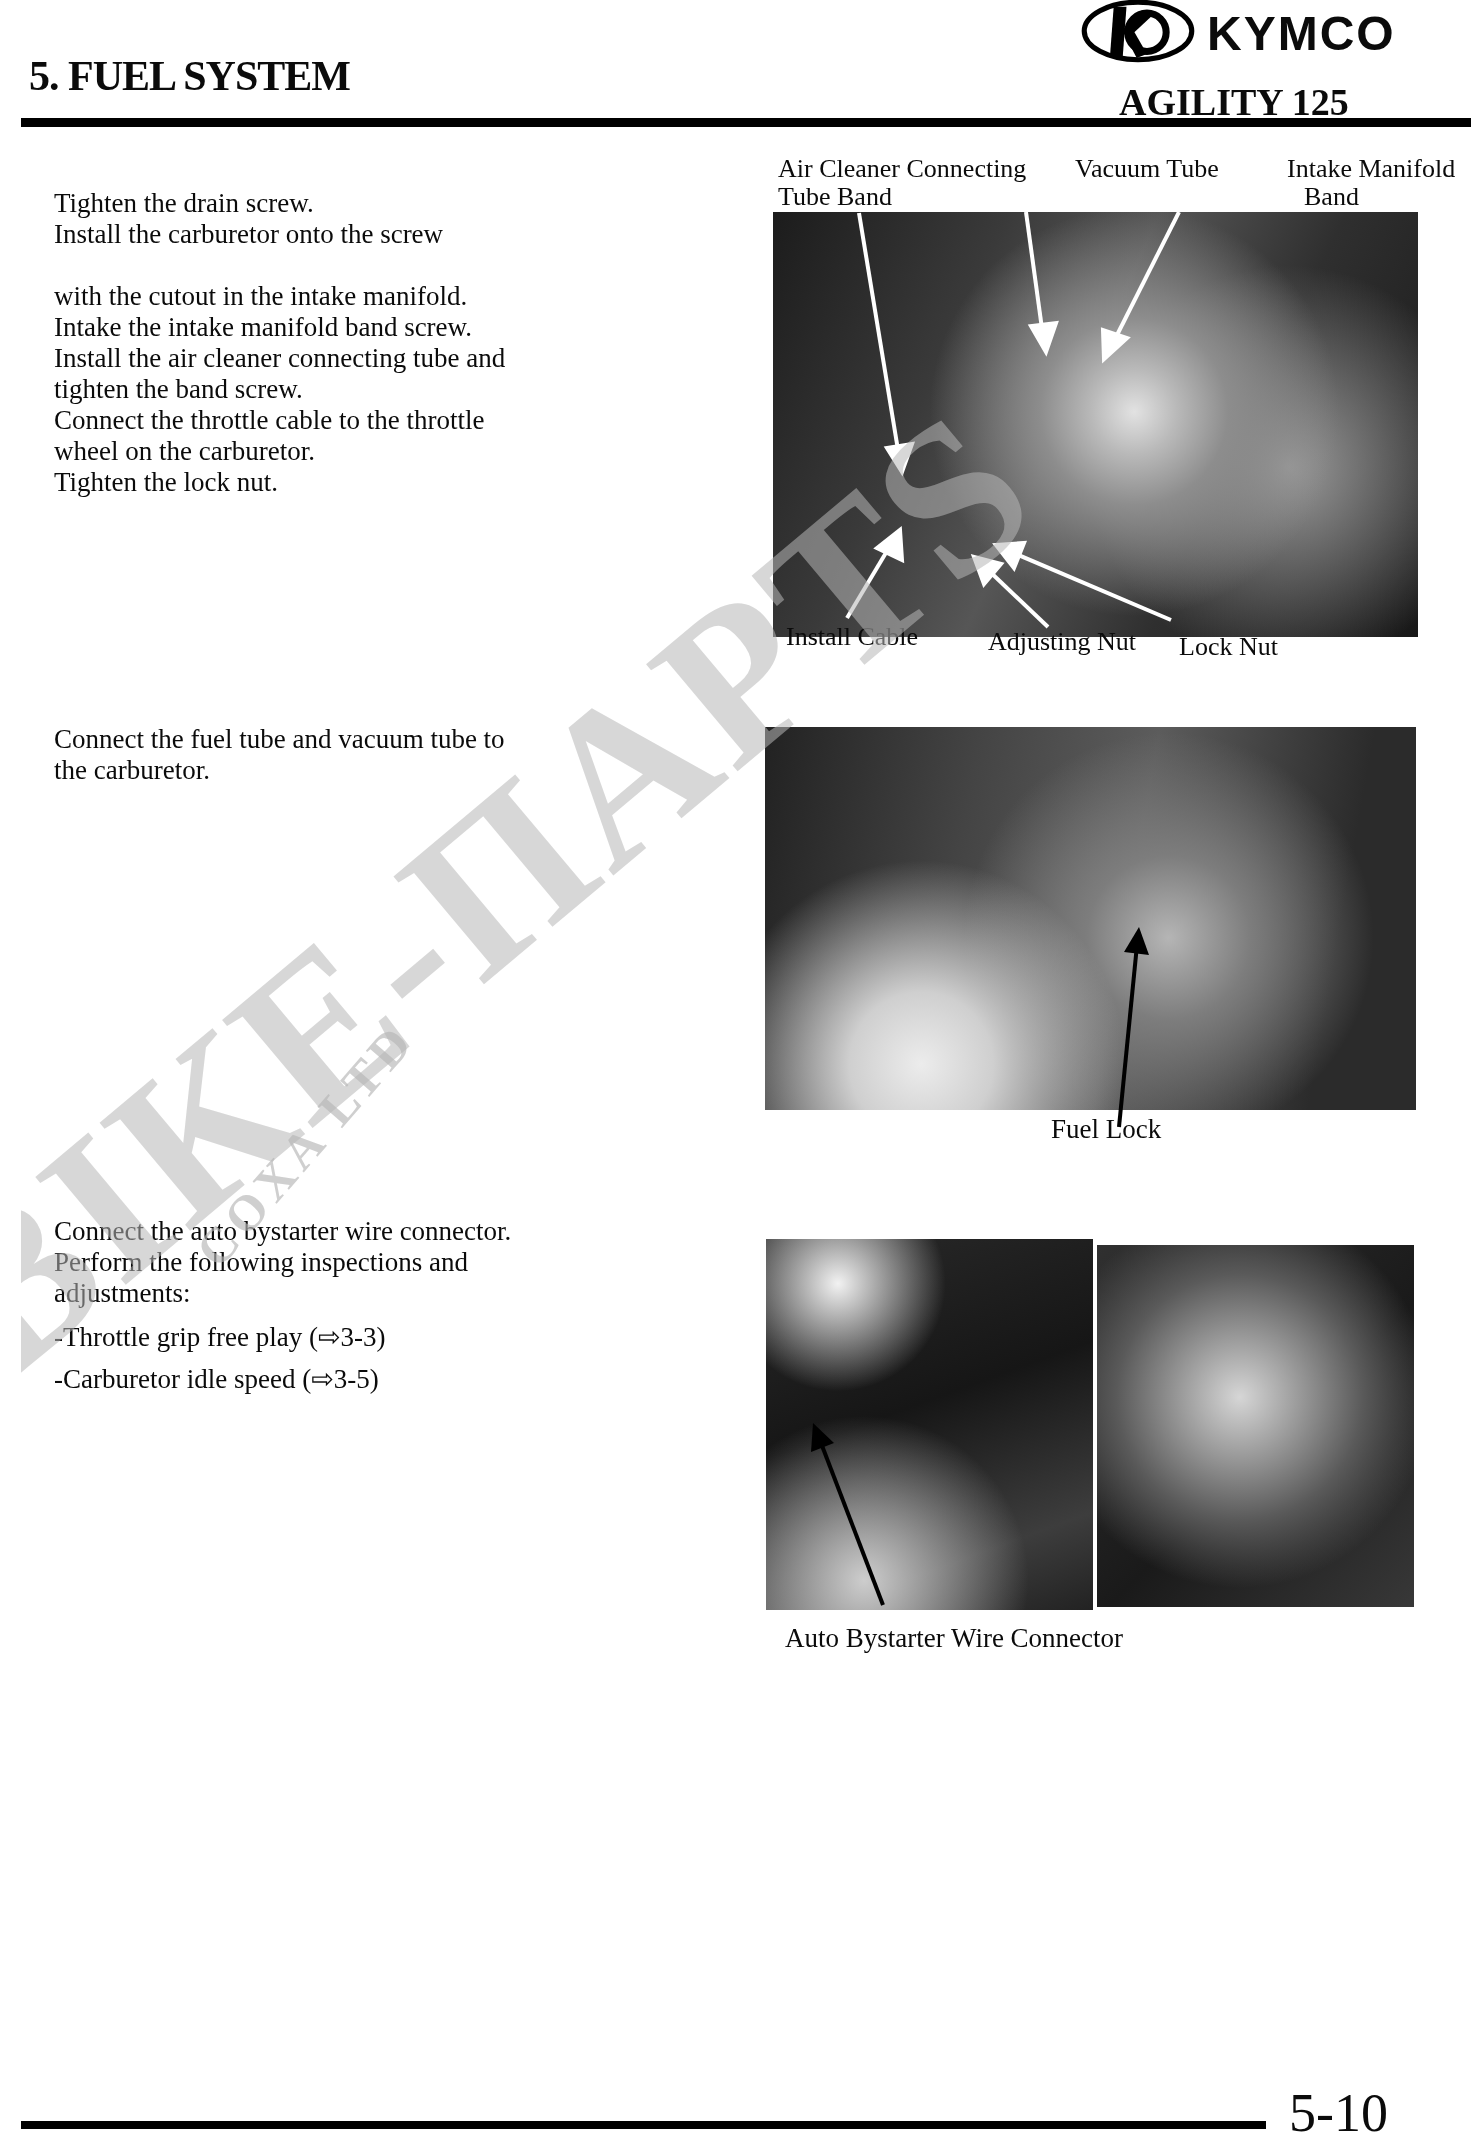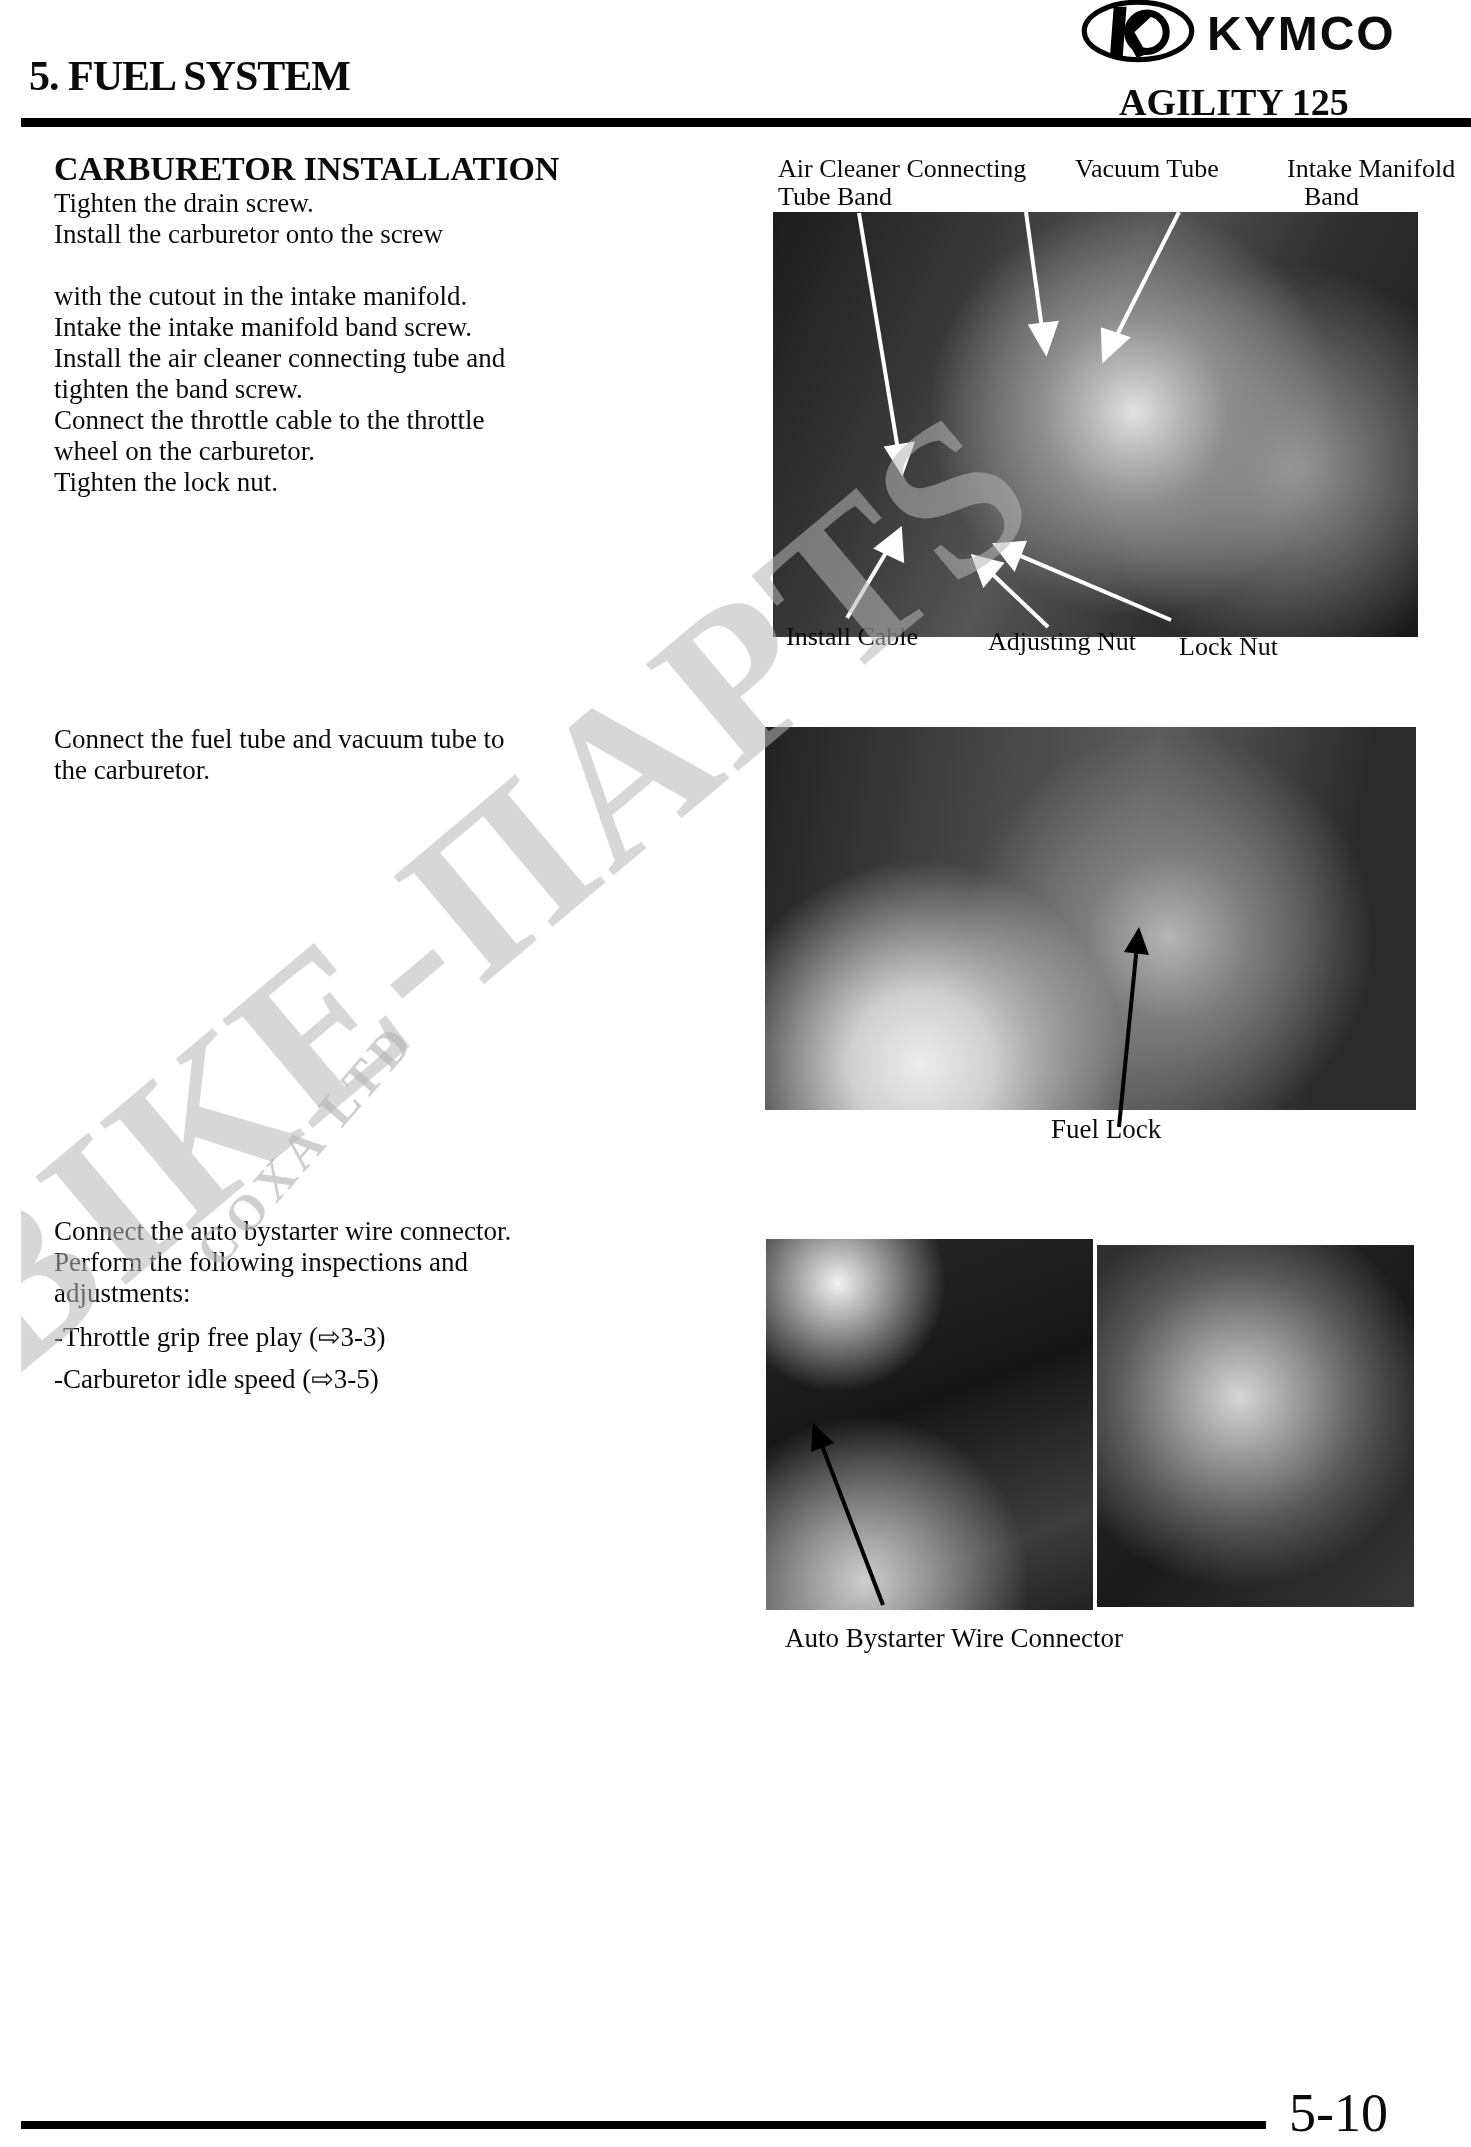--- a/index.html
+++ b/index.html
@@ -65,21 +65,20 @@
         <polygon points="66,48 96,18 112,26 78,58" fill="#000"></polygon>
         <polygon points="66,50 80,44 104,86 88,92" fill="#000"></polygon>
       </svg>
     </span>
     <span class="brand-text">KYMCO</span>
   </div>
   <div class="abs section-title">5. FUEL SYSTEM</div>
   <div class="abs model-title">AGILITY 125</div>
   <div class="abs header-rule"></div>
 
-  <div class="abs col-heading">CARBURETOR INSTALLATION</div>
 
   <div class="body-line" style="top:188px">Tighten the drain screw.</div>
   <div class="body-line" style="top:219px">Install the carburetor onto the screw</div>
   <div class="body-line" style="top:281px">with the cutout in the intake manifold.</div>
   <div class="body-line" style="top:312px">Intake the intake manifold band screw.</div>
   <div class="body-line" style="top:343px">Install the air cleaner connecting tube and</div>
   <div class="body-line" style="top:374px">tighten the band screw.</div>
   <div class="body-line" style="top:405px">Connect the throttle cable to the throttle</div>
   <div class="body-line" style="top:436px">wheel on the carburetor.</div>
   <div class="body-line" style="top:467px">Tighten the lock nut.</div>

